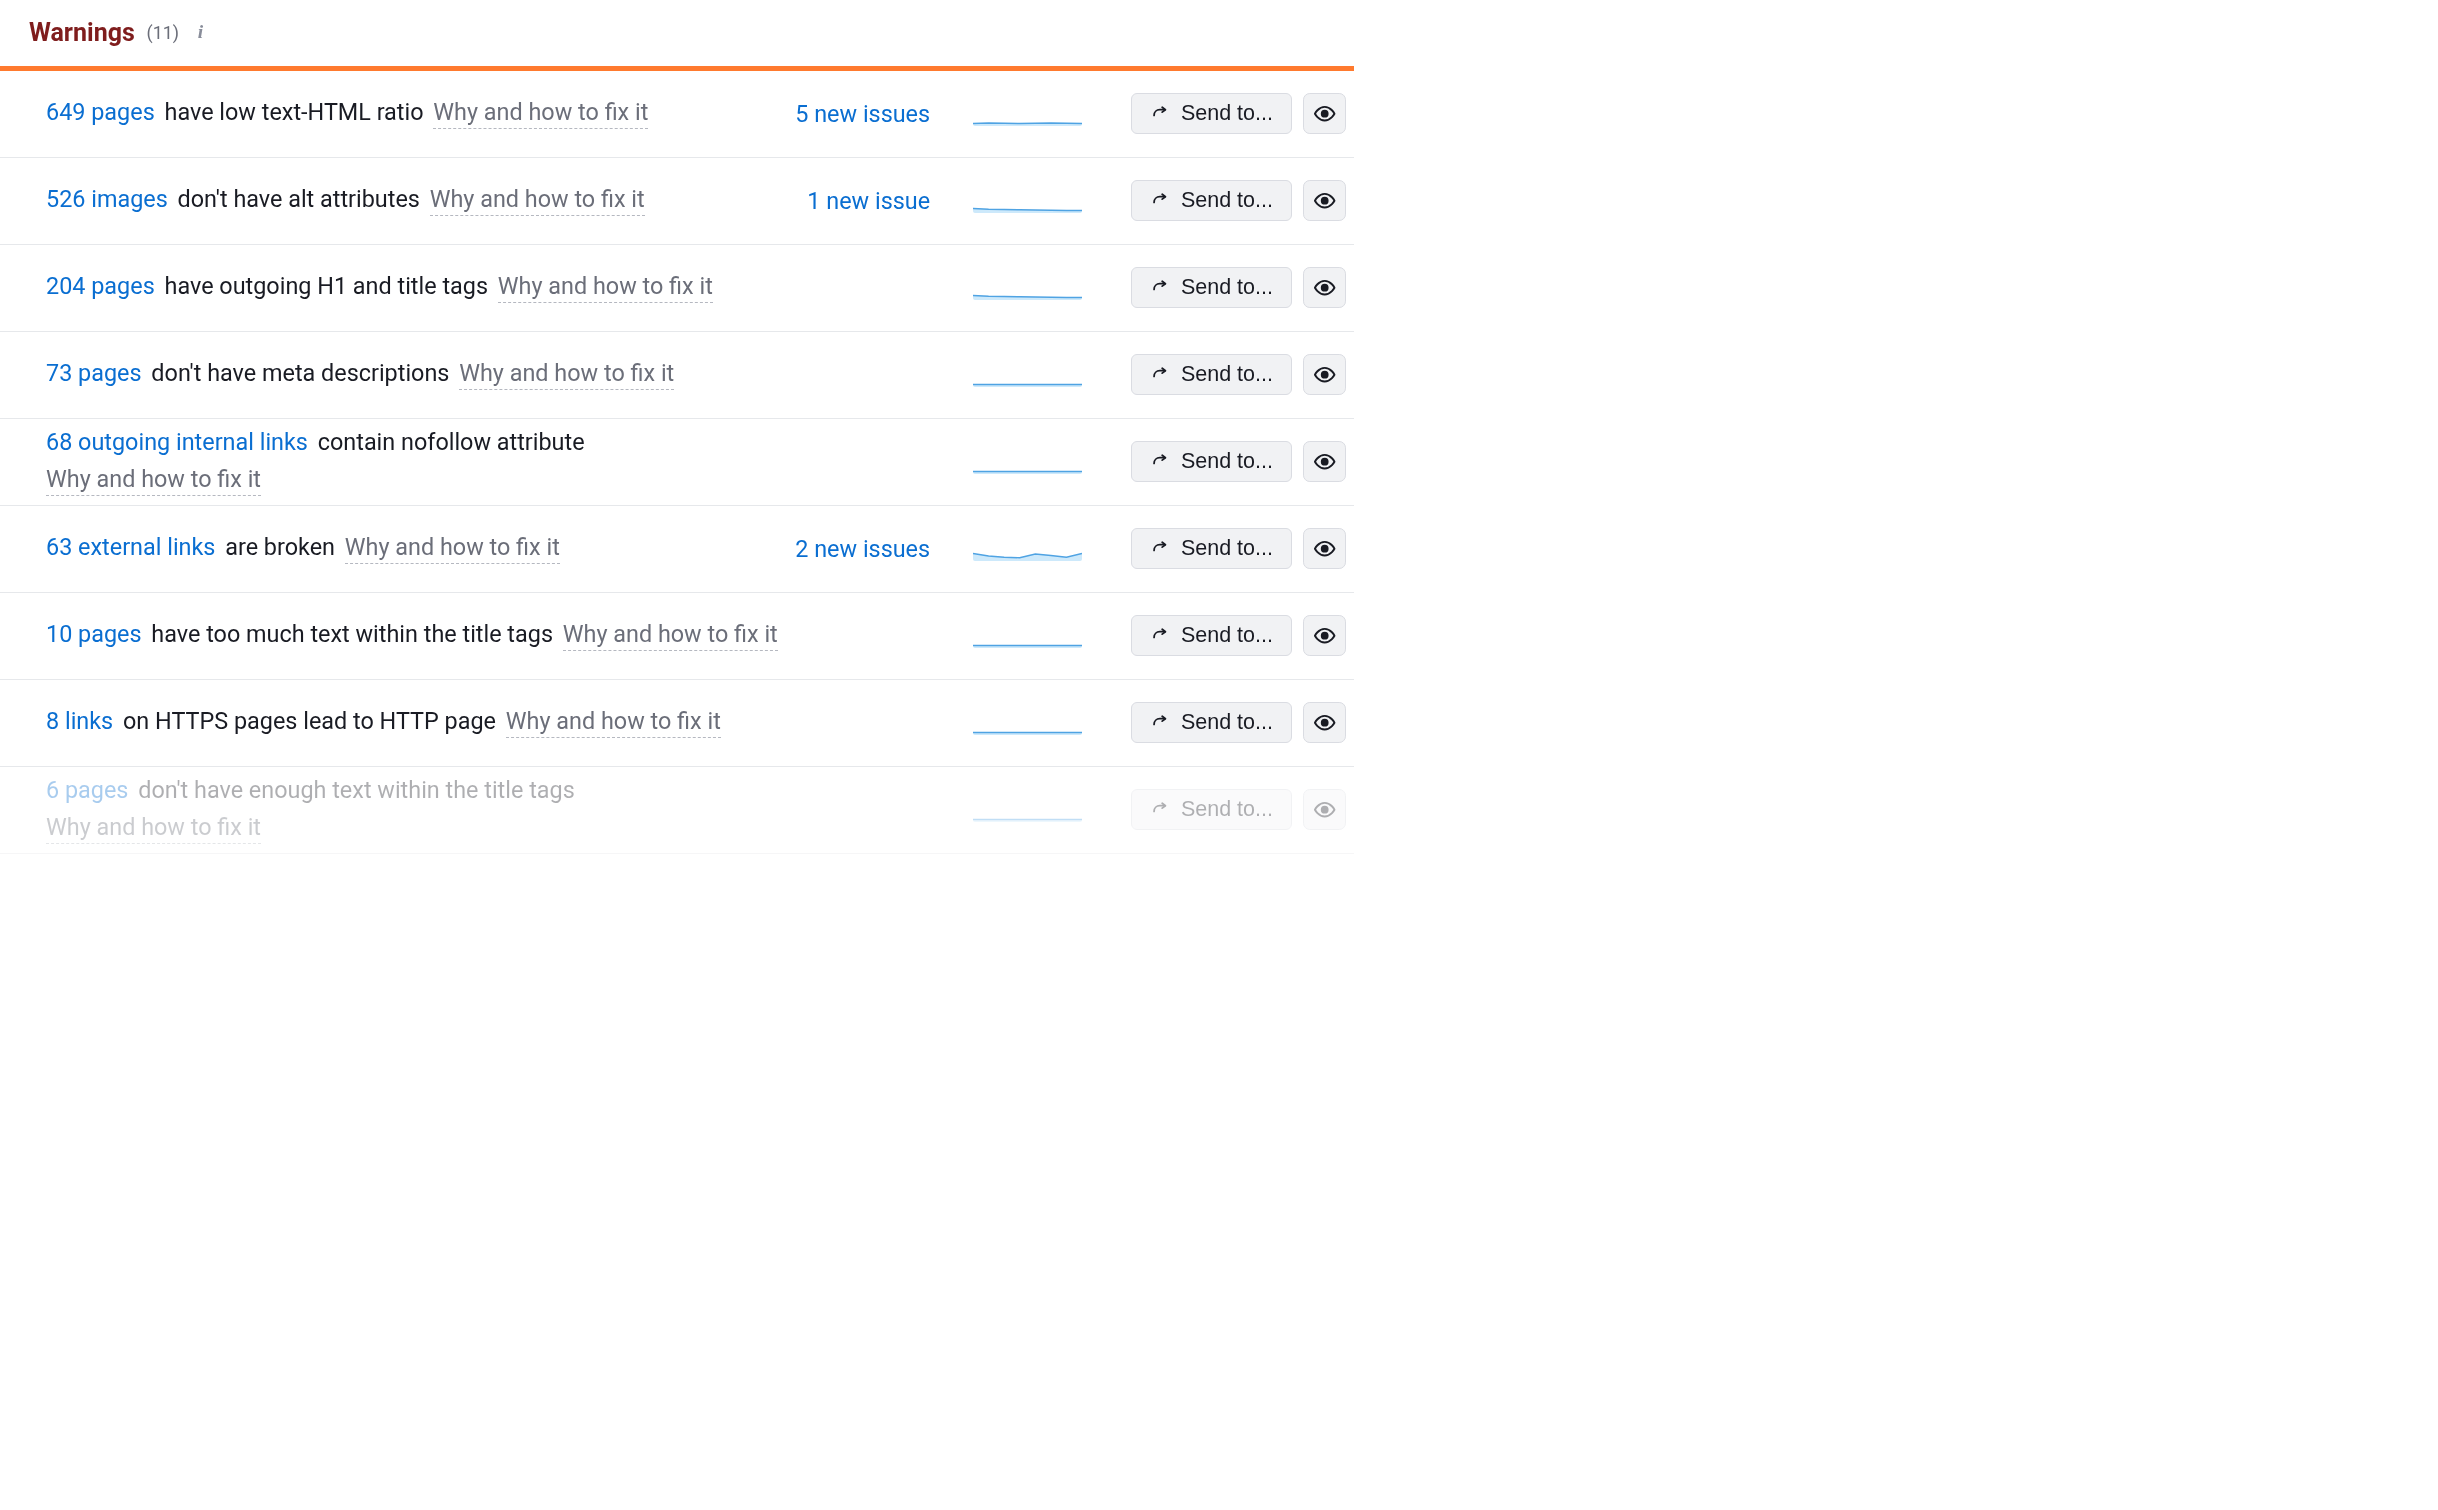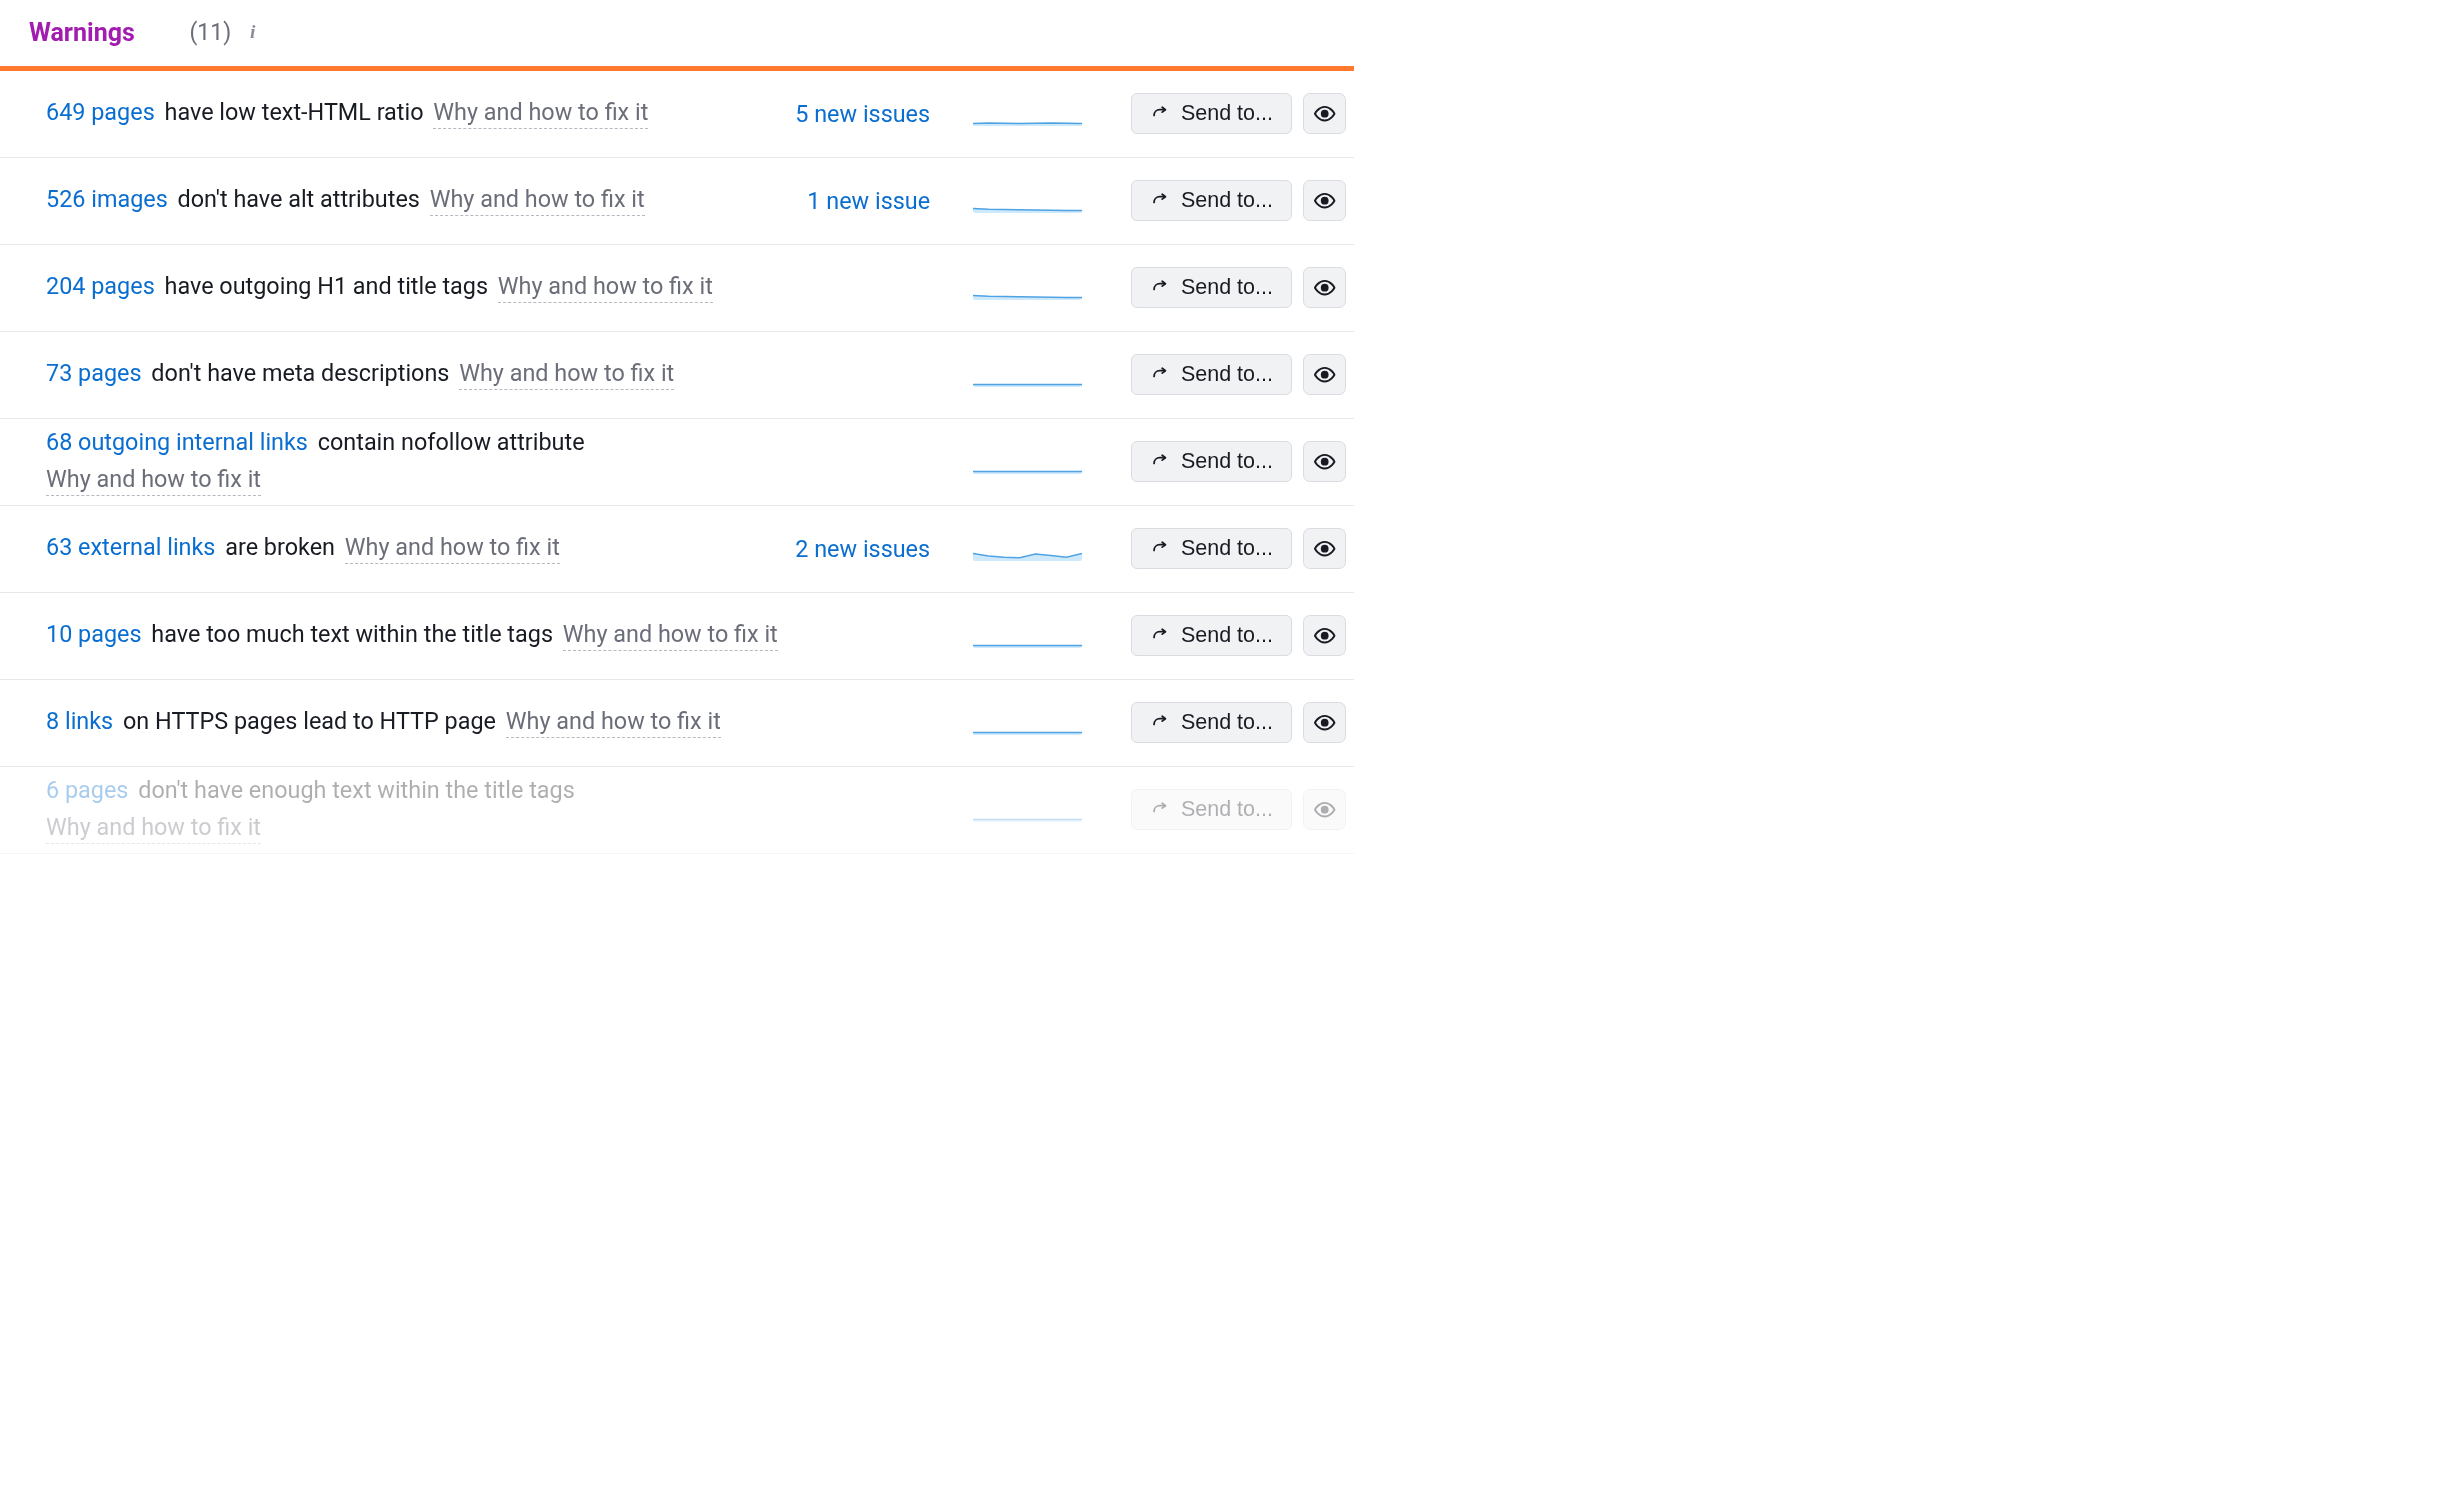--- a/index.html
+++ b/index.html
@@ -16,27 +16,26 @@
   }
   .header {
     display: flex;
     align-items: center;
     padding: 17.6px 29px 19.5px 29px;
     gap: 11.7px;
   }
   .header-title {
     font-weight: 700;
     font-size: 25px;
-    color: #a21caf;
+    color: #7f1d1d;
   }
   .header-count {
     font-weight: 400;
-    font-size: 23px;
+    font-size: 18px;
     color: #6b6e79;
-    margin-left: 43px;
   }
   .info-icon {
     width: 19.5px;
     height: 19.5px;
     display: inline-flex;
     align-items: center;
     justify-content: center;
     color: #898d9a;
     font-style: italic;
     font-family: Georgia, 'Times New Roman', serif;

